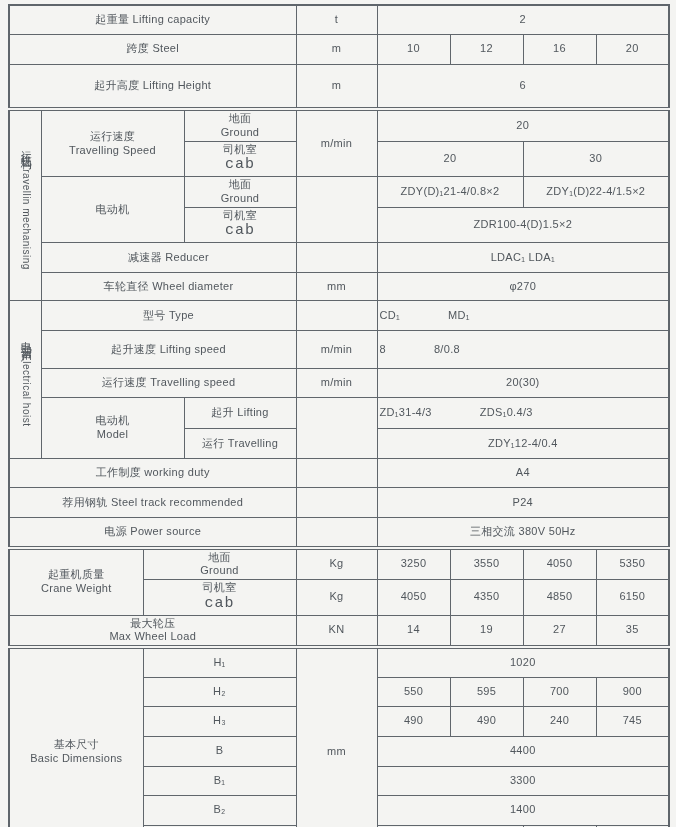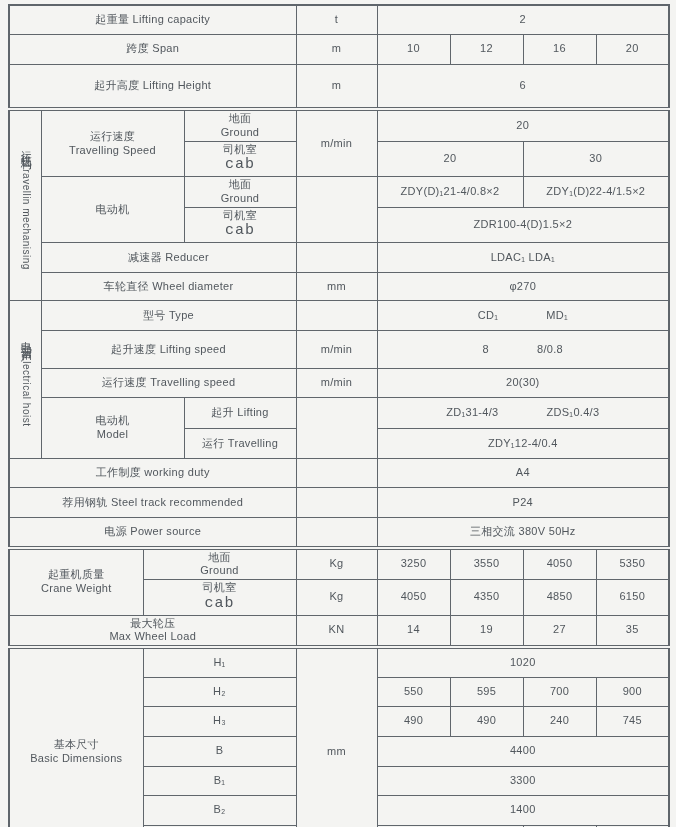--- a/index.html
+++ b/index.html
@@ -11,21 +11,21 @@
              border:2px solid #5f656b;}
   td{border:1px solid #60666c;text-align:center;vertical-align:middle;
      font-size:11px;line-height:1.25;letter-spacing:.3px;padding:1px 2px;
      overflow:hidden;}
   tr.sec > td{border-top:4px double #60666c;}
   .two-line span{display:block;text-align:center;}
   .cab{font-family:Liberation Mono, monospace;font-size:15px;letter-spacing:1px;}
   .vert{display:flex;flex-direction:column;align-items:center;justify-content:center;gap:10px;height:100%;}
   .vert .zh{writing-mode:vertical-rl;text-orientation:upright;letter-spacing:3px;font-size:11px;}
   .vert .en{writing-mode:vertical-rl;text-orientation:mixed;font-size:10px;letter-spacing:.5px;}
-  .pair{display:flex;justify-content:center;gap:48px;}
+  .pair{display:flex;justify-content:flex-start;gap:48px;}
 </style>
 </head>
 <body>
 
 <table class="spec">
   <colgroup>
     <col style="width:32px">
       <col style="width:102px">
       <col style="width:41px">
       <col style="width:112px">
@@ -37,21 +37,21 @@
   </colgroup>
 
   <tbody>
       <tr style="height:29px">
     <td colspan="4">起重量 Lifting capacity</td>
     <td>t</td>
     <td colspan="4">2</td>
   </tr>
 
   <tr style="height:30px">
-    <td colspan="4">跨度 Span</td>
+    <td colspan="4">跨度 Steel</td>
     <td>m</td>
     <td>10</td>
     <td>12</td>
     <td>16</td>
     <td>20</td>
   </tr>
 
   <tr style="height:45px">
     <td colspan="4">起升高度 Lifting Height</td>
     <td>m</td>

